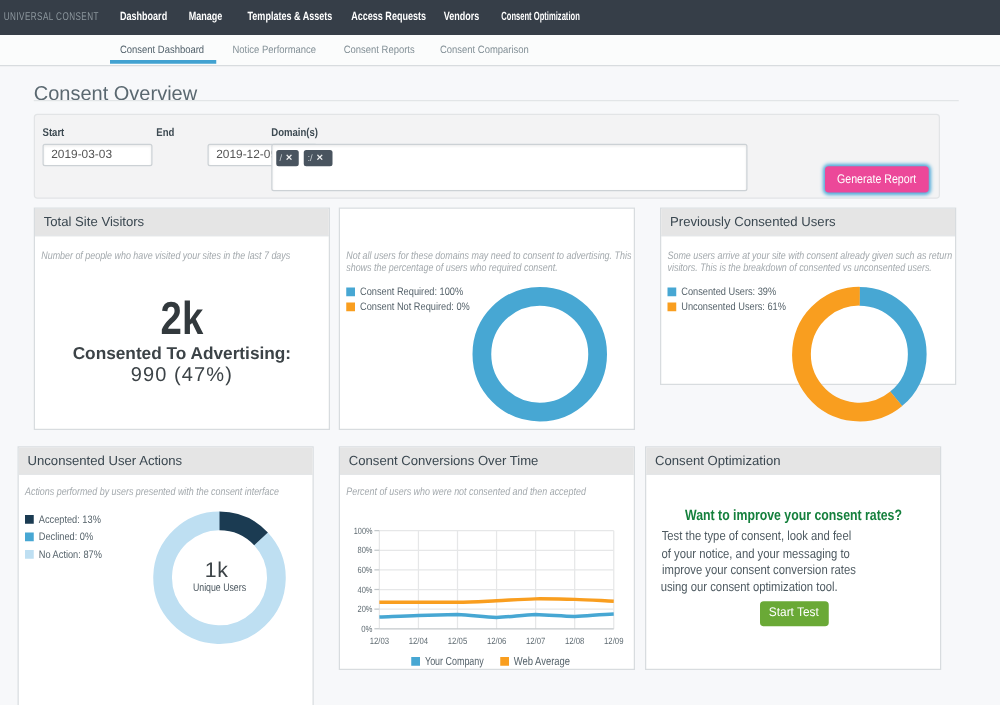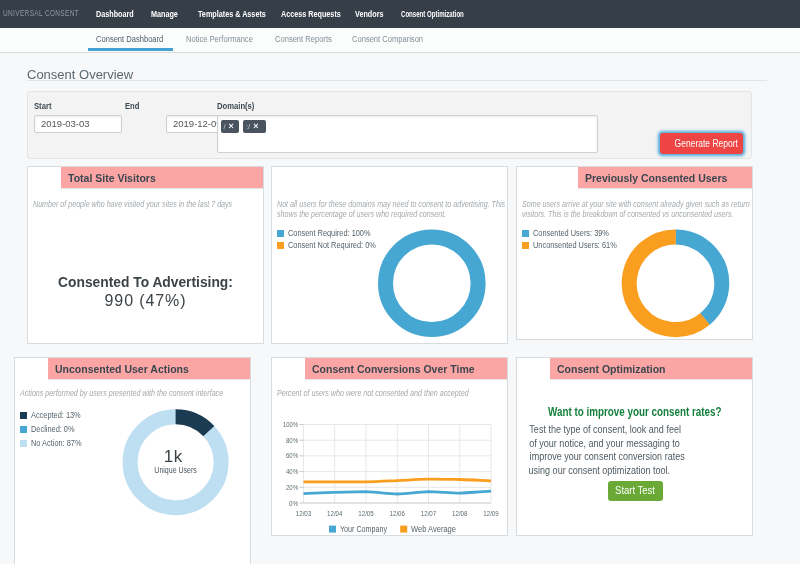--- a/index.html
+++ b/index.html
@@ -13,36 +13,36 @@
 #brand { position:absolute; left:3px; top:8px; font-size:9px; color:#8e989f; letter-spacing:0.5px; transform:scaleX(0.72); transform-origin:0 0; white-space:pre; }
 .navlink { position:absolute; top:8px; font-size:9.5px; font-weight:bold; color:#ffffff; transform:scaleX(0.76); transform-origin:0 0; white-space:pre; }
 
 
 #tabbar { position:absolute; left:0; top:28px; width:800px; height:25px; background:#fbfcfc; border-bottom:1px solid #d8dcdf; }
 .tab { position:absolute; top:6px; font-size:8.5px; color:#828f96; transform:scaleX(0.89); transform-origin:0 0; white-space:pre; }
 #tab-underline { position:absolute; left:87.5px; top:20.2px; width:85px; height:3.3px; background:#42a2d1; }
 .tab.active { color:#51606a; }
 
 
-#hd { position:absolute; left:27px; top:67px; font-size:13px; color:#5a6870; }
+#hd { position:absolute; left:27px; top:67px; font-size:16px; color:#5a6870; }
 #hdline { position:absolute; left:27px; top:80px; width:740px; height:1px; background:#e2e5e7; }
 
 
 #panel { position:absolute; left:27px; top:91px; width:725px; height:68px; background:#f3f3f4; border:1px solid #e2e4e6; border-radius:3px; }
 .flabel { position:absolute; top:9px; font-size:9px; font-weight:bold; color:#3d4a52; transform:scaleX(0.85); transform-origin:0 0; white-space:pre; }
 .finput { position:absolute; top:23px; height:18px; background:#fff; border:1px solid #ccd1d5; border-radius:2px; box-shadow:inset 0 1px 2px rgba(0,0,0,0.08); font-size:9.5px; color:#555; line-height:16px; padding-left:6px; }
 #domInput { position:absolute; left:189px; top:23px; width:381px; height:38px; background:#fff; border:1px solid #ccd1d5; box-shadow:inset 0 1px 2px rgba(0,0,0,0.08); border-radius:2px; }
 .tag { position:absolute; top:4px; width:18.5px; height:13px; background:#49545f; border-radius:2px; color:#c3c9ce; font-size:7.5px; line-height:13px; text-align:left; padding-left:3px; }
 .tag .x { color:#f4f5f6; font-weight:bold; margin-left:3px; font-size:9px; }
-#genBtn { position:absolute; left:632px; top:41px; width:83px; height:21px; background:#ef4444; border-radius:3px; color:#fff; text-align:right; box-shadow:0 0 3px 1.5px #4fabd9; }
+#genBtn { position:absolute; left:632px; top:41px; width:83px; height:21px; background:#ec4899; border-radius:3px; color:#fff; text-align:center; box-shadow:0 0 3px 1.5px #4fabd9; }
 #genBtn span { display:inline-block; font-size:10px; line-height:21px; transform:scaleX(0.85); white-space:pre; }
 
 
 .card { position:absolute; width:237px; background:#fff; border:1px solid #d8dcdf; }
-.card .ch { height:22px; background:#fca5a5; border-bottom:1px solid #e4e6e8; font-size:10.5px; font-weight:bold; color:#3a4750; line-height:22px; padding-left:7px;margin-left:33px; }
+.card .ch { height:22px; background:#e5e5e5; border-bottom:1px solid #e4e6e8; font-size:10.5px; font-weight:normal; color:#3a4750; line-height:22px; padding-left:7px; }
 .desc { position:absolute; left:4.8px; font-style:italic; font-size:8.7px; color:#a3a9ad; line-height:10.4px; transform:scaleX(0.82); transform-origin:0 0; }
 .leg { position:absolute; height:8px; }
 .leg .sq { position:absolute; left:0; top:0.5px; width:7px; height:7px; }
 .leg .lt { position:absolute; left:11px; top:-1.5px; font-size:8.7px; color:#56636b; transform:scaleX(0.85); transform-origin:0 0; white-space:pre; }
 svg.ov { position:absolute; overflow:visible; }
 </style>
 </head>
 <body>
 <div id="nav">
   <span id="brand">UNIVERSAL CONSENT</span>
@@ -71,40 +71,41 @@
   <div id="domInput">
     <span class="tag" style="left:2.5px;">/<span class="x">×</span></span>
     <span class="tag" style="left:25px; width:23px;">:/<span class="x">×</span></span>
   </div>
   <div id="genBtn"><span>Generate Report</span></div>
 </div>
 
 <div class="card" style="left:27px; top:166px; height:178px;">
   <div class="ch">Total Site Visitors</div>
   <div class="desc" style="top:32px; width:290px;">Number of people who have visited your sites in the last 7 days</div>
+  <div class="abs" style="left:0; top:67px; width:235px; text-align:center; font-size:37px; font-weight:bold; color:#32393d;"><span class="sx" style="transform:scaleX(0.83); transform-origin:50% 50%;">2k</span></div>
   <div class="abs" style="left:0; top:107.5px; width:235px; text-align:center; font-size:13.8px; font-weight:bold; color:#3c4347;">Consented To Advertising:</div>
   <div class="abs" style="left:0; top:124.5px; width:235px; text-align:center; font-size:16px; letter-spacing:0.9px; color:#3c4347;">990 (47%)</div>
 </div>
 
 <div class="card" style="left:271px; top:166px; height:178px;">
   <div class="desc" style="top:32px; width:285px;">Not all users for these domains may need to consent to advertising. This<br>shows the percentage of users who required consent.</div>
   <div class="leg" style="left:4.8px; top:62px;">
       <span class="sq" style="background:#47a7d3;"></span>
       <span class="lt">Consent Required: 100%</span>
     </div>
   <div class="leg" style="left:4.8px; top:74.6px;">
       <span class="sq" style="background:#f99e1f;"></span>
       <span class="lt">Consent Not Required: 0%</span>
     </div>
   <svg class="ov" style="left:0; top:0;" width="237" height="178" viewBox="0 0 237 178">
     <circle cx="159.8" cy="116.3" r="46.3" fill="none" stroke="#47a7d3" stroke-width="15"></circle>
   </svg>
 </div>
 
-<div class="card" style="left:516px; top:166px; height:174px;padding-left:28px;">
+<div class="card" style="left:528px; top:166px; height:142px;">
   <div class="ch">Previously Consented Users</div>
   <div class="desc" style="top:32px; width:285px;">Some users arrive at your site with consent already given such as return<br>visitors. This is the breakdown of consented vs unconsented users.</div>
   <div class="leg" style="left:4.8px; top:62px;">
       <span class="sq" style="background:#47a7d3;"></span>
       <span class="lt">Consented Users: 39%</span>
     </div>
   <div class="leg" style="left:4.8px; top:74.6px;">
       <span class="sq" style="background:#f99e1f;"></span>
       <span class="lt">Unconsented Users: 61%</span>
     </div>

